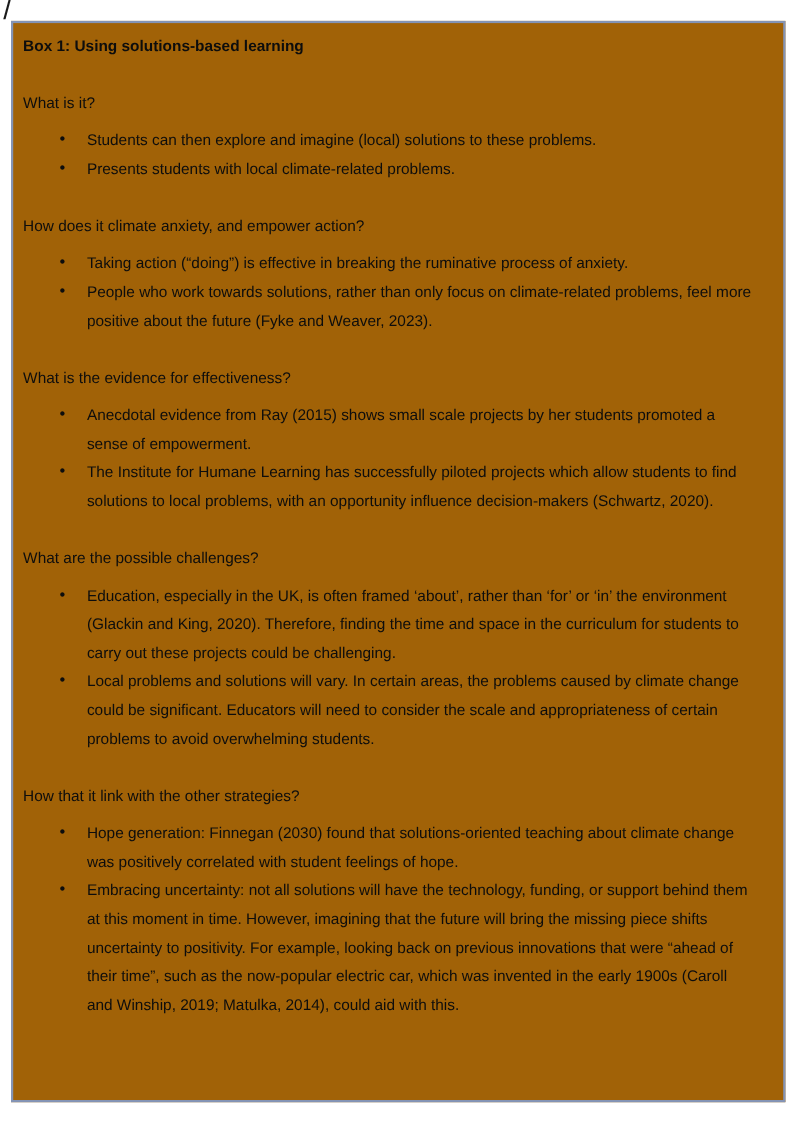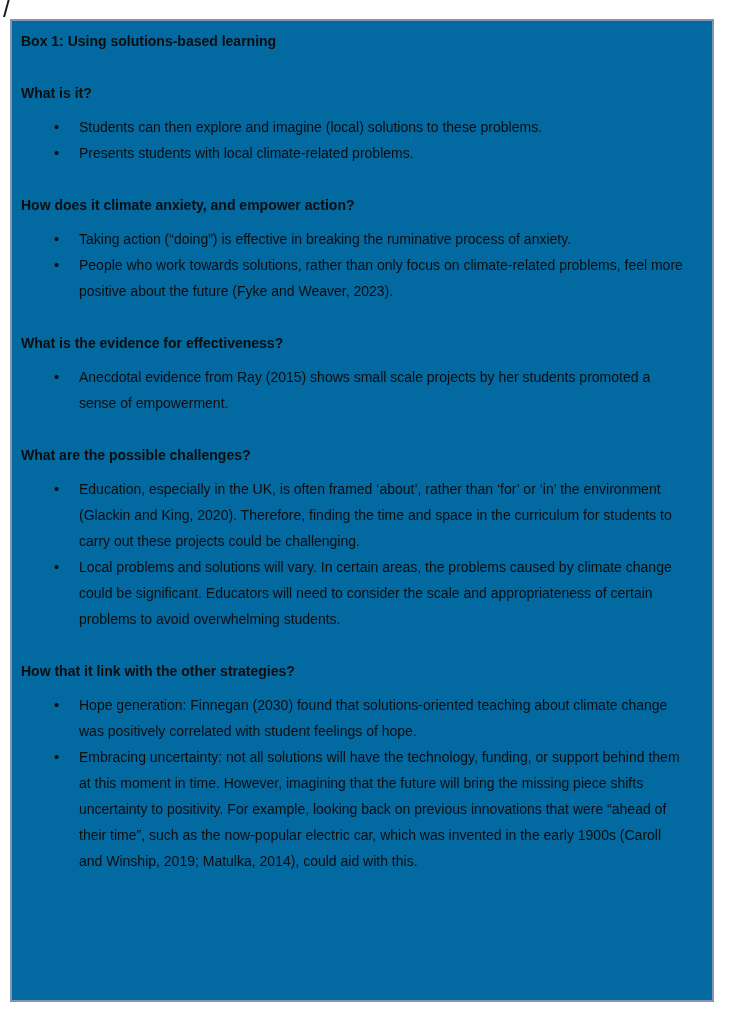--- a/index.html
+++ b/index.html
@@ -19,34 +19,34 @@
     font-size: 26px;
     font-weight: 400;
     color: #1a1a1a;
   }
   .callout-box {
     position: absolute;
     left: 10px;
     top: 19px;
     width: 704px;
     height: 983px;
-    background: #0369a1;
+    background: #a16207;
     border: 2px solid #8494b5;
     padding: 7px 24px 8px 9px;
     font-size: 14px;
     line-height: 26px;
     overflow: hidden;
   }
   .box-title {
     font-weight: bold;
     margin: 0;
   }
   .section { margin-top: 26px; }
   .section-heading {
-    font-weight: bold;
+    font-weight: normal;
     margin: 0 0 8px 0;
   }
   .bullets {
     list-style: none;
     margin: 0;
     padding: 0 0 0 58px;
   }
   .bullets li {
     position: relative;
   }
@@ -80,20 +80,21 @@
     <ul class="bullets">
       <li>Taking action (“doing”) is effective in breaking the ruminative process of anxiety.</li>
       <li>People who work towards solutions, rather than only focus on climate-related problems, feel more positive about the future (Fyke and Weaver, 2023).</li>
     </ul>
   </div>
 
   <div class="section">
     <p class="section-heading">What is the evidence for effectiveness?</p>
     <ul class="bullets">
       <li>Anecdotal evidence from Ray (2015) shows small scale projects by her students promoted a sense of empowerment.</li>
+      <li>The Institute for Humane Learning has successfully piloted projects which allow students to find solutions to local problems, with an opportunity influence decision-makers (Schwartz, 2020).</li>
     </ul>
   </div>
 
   <div class="section">
     <p class="section-heading">What are the possible challenges?</p>
     <ul class="bullets">
       <li>Education, especially in the UK, is often framed ‘about’, rather than ‘for’ or ‘in’ the environment (Glackin and King, 2020). Therefore, finding the time and space in the curriculum for students to carry out these projects could be challenging.</li>
       <li>Local problems and solutions will vary. In certain areas, the problems caused by climate change could be significant. Educators will need to consider the scale and appropriateness of certain problems to avoid overwhelming students.</li>
     </ul>
   </div>

